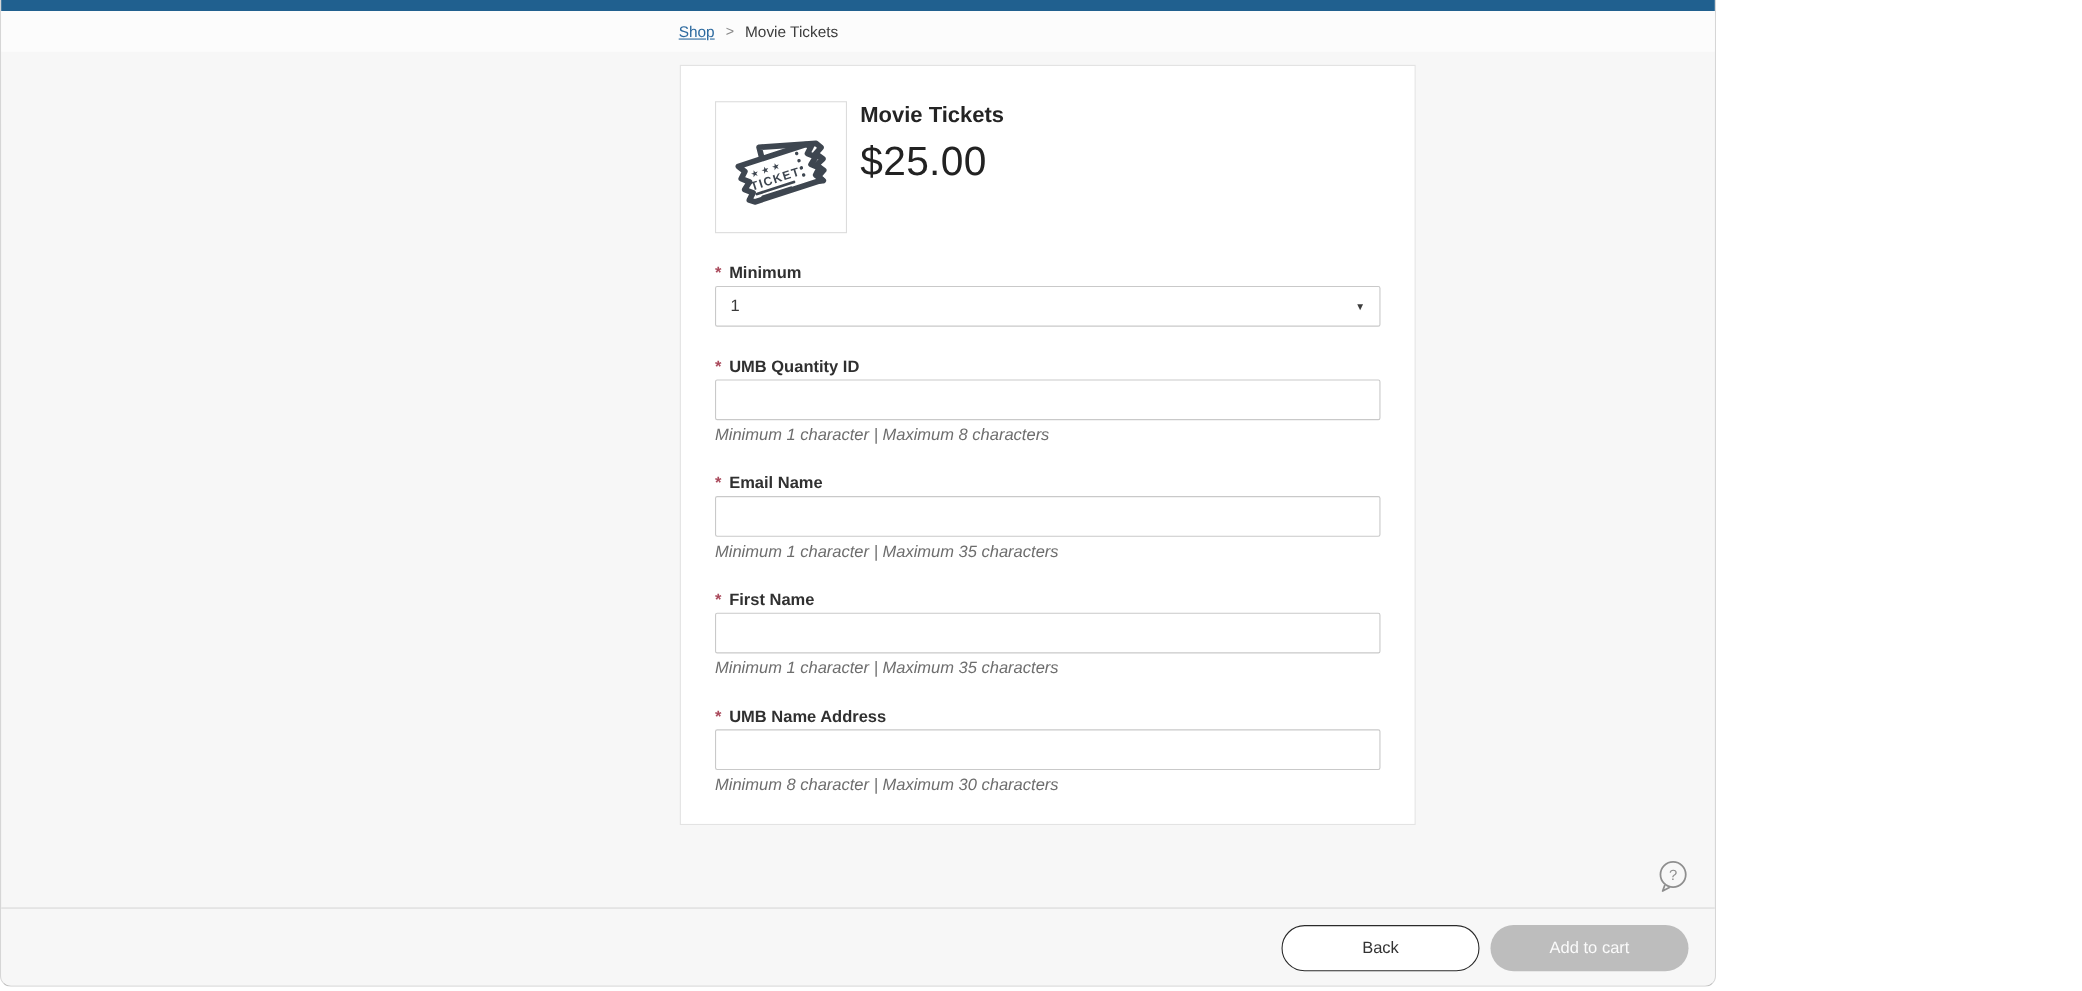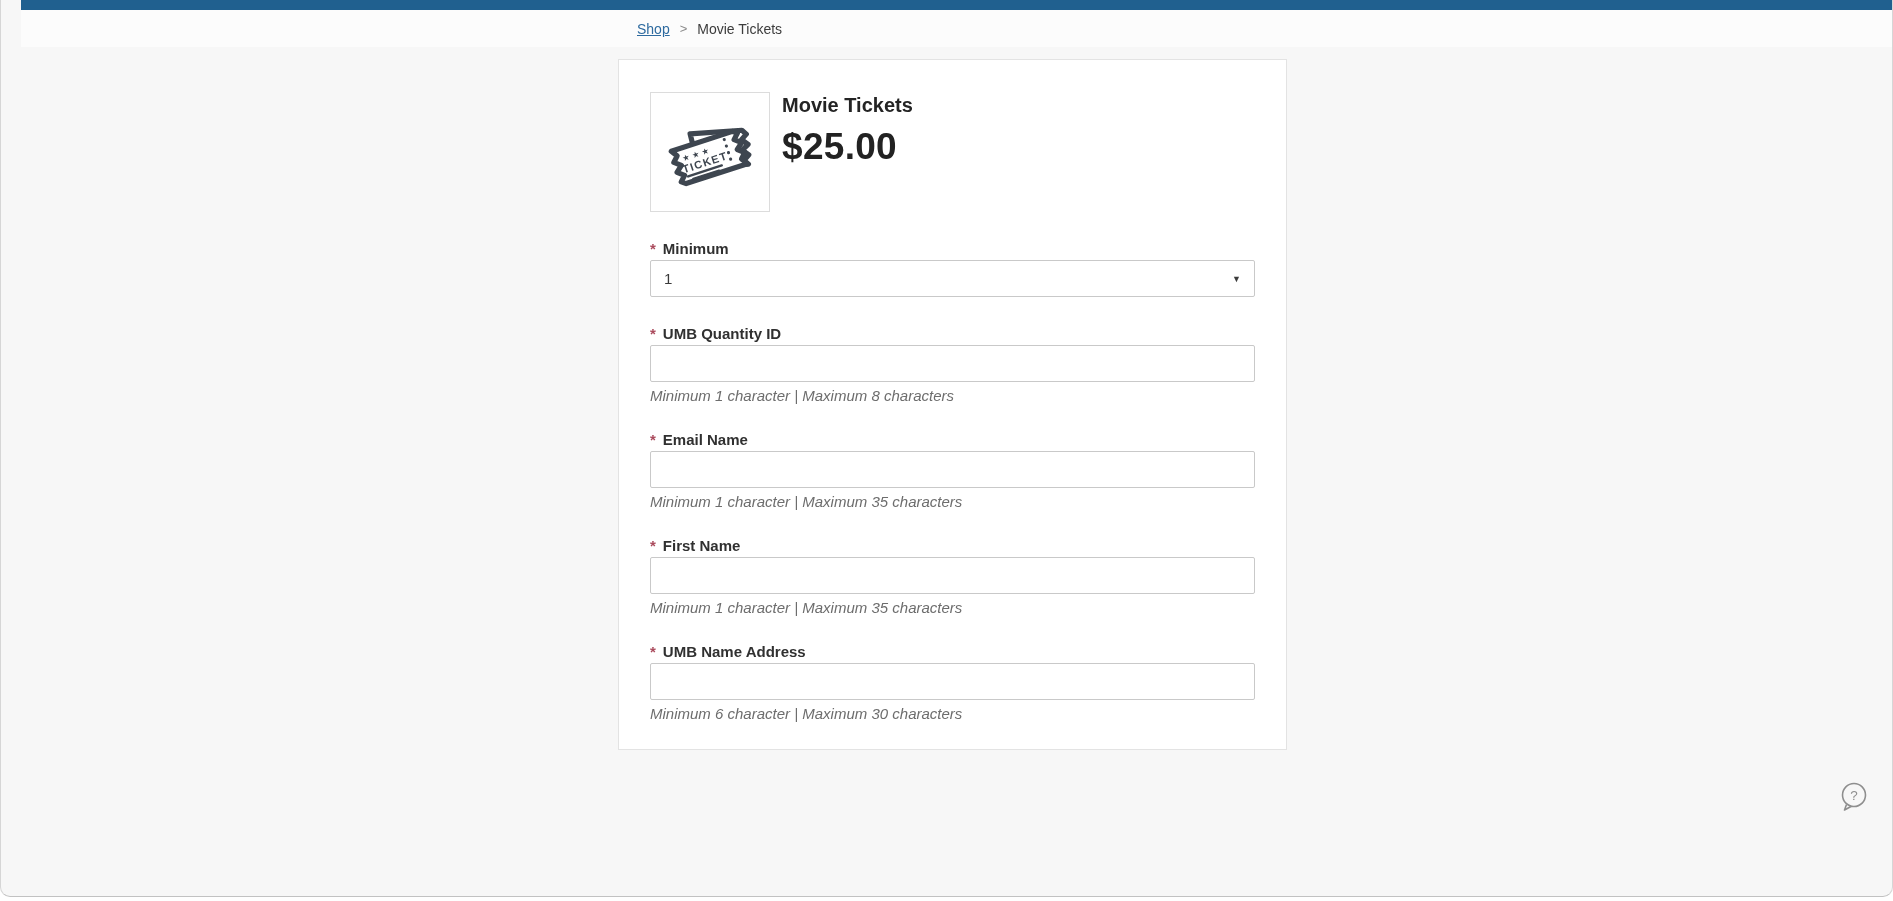--- a/index.html
+++ b/index.html
@@ -1,35 +1,35 @@
 <!DOCTYPE html>
 <html><head>
 <meta charset="utf-8">
 <style>
   * { margin:0; padding:0; box-sizing:border-box; }
   html,body { width:1893px; height:901px; background:#ffffff; font-family:"Liberation Sans", sans-serif; }
-  .app { position:relative; width:1893px; height:897px; background:#f7f7f7;
+  .app { position:relative; width:1560px; height:897px; background:#f7f7f7;
          border-left:1px solid #d6d6d6; border-right:1px solid #d6d6d6;
-         border-bottom:1px solid #c2c2c2; border-radius:0 0 10px 10px; overflow:hidden;padding-left:20px; }
+         border-bottom:1px solid #c2c2c2; border-radius:0 0 10px 10px; overflow:hidden; }
   .topbar { height:10px; background:#20608f; }
   .header-strip { height:37px; background:#fcfcfc; display:flex; align-items:center; }
   .breadcrumb { margin-left:616px; display:flex; align-items:center; gap:10px; font-size:14px; }
   .crumb-link { color:#2d6a9f; text-decoration:underline; cursor:pointer; }
   .crumb-sep { color:#8a8a8a; font-size:13px; }
   .crumb-current { color:#3c3c3c; }
 
   .card { position:absolute; left:617px; top:59px; width:669px; height:691px;
           background:#ffffff; border:1px solid #e3e3e3; padding:32px 31px; }
 
   .product-row { display:flex; gap:12px; }
   .product-image { width:120px; height:120px; border:1px solid #dcdcdc; background:#fff;
                    display:flex; align-items:center; justify-content:center; flex:0 0 auto; }
   .product-info { padding-top:2px; }
   .product-title { font-size:20px; font-weight:bold; color:#242424; margin-bottom:9px; }
-  .product-price { font-size:37px; font-weight:700; color:#222; letter-spacing:0.3px; }
+  .product-price { font-size:37px; font-weight:400; color:#222; letter-spacing:0.3px; }
 
   .field-group { margin-top:27px; }
   .field-label { display:flex; align-items:baseline; gap:7px; font-size:15px; font-weight:bold;
                  color:#303030; line-height:19px; margin-bottom:2px; }
   .req { color:#aa4a5c; font-weight:bold; }
   .select { position:relative; height:37px; border:1px solid #c9c9c9; border-radius:2px;
             background:#fff; display:flex; align-items:center; padding:0 13px;
             font-size:15px; color:#3a3a3a; cursor:pointer; }
   .select .arrow { position:absolute; right:13px; top:50%; transform:translateY(-50%);
                    font-size:9px; color:#3c3c3c; }
@@ -123,26 +123,30 @@
       <input class="tf" type="text" style="">
       <div class="helper">Minimum 1 character | Maximum 35 characters</div>
     </div>
 
     <div class="field-group">
       <div class="field-label">
         <span class="req">*</span>
         <span>UMB Name Address</span>
       </div>
       <input class="tf" type="text" style="">
-      <div class="helper">Minimum 6 character | Maximum 30 characters</div>
+      <div class="helper">Minimum 8 character | Maximum 30 characters</div>
     </div>
 
   </div>
 
   <div class="help-bubble" title="Help">
     <svg width="28" height="32" viewBox="0 0 28 32" aria-hidden="true">
       <circle cx="14" cy="13" r="11.5" fill="none" stroke="#8e8e8e" stroke-width="1.6"></circle>
       <path d="M6.5 22.5 L4.5 28 L11 24.5" fill="none" stroke="#8e8e8e" stroke-width="1.6" stroke-linejoin="round"></path>
       <text x="14" y="18" text-anchor="middle" font-size="13.5" fill="#8e8e8e" font-family="Liberation Sans, sans-serif">?</text>
     </svg>
   </div>
 
+  <div class="footer">
+    <button class="btn btn-back">Back</button>
+    <button class="btn btn-cart">Add to cart</button>
+  </div>
 </div>
 
 </body></html>

